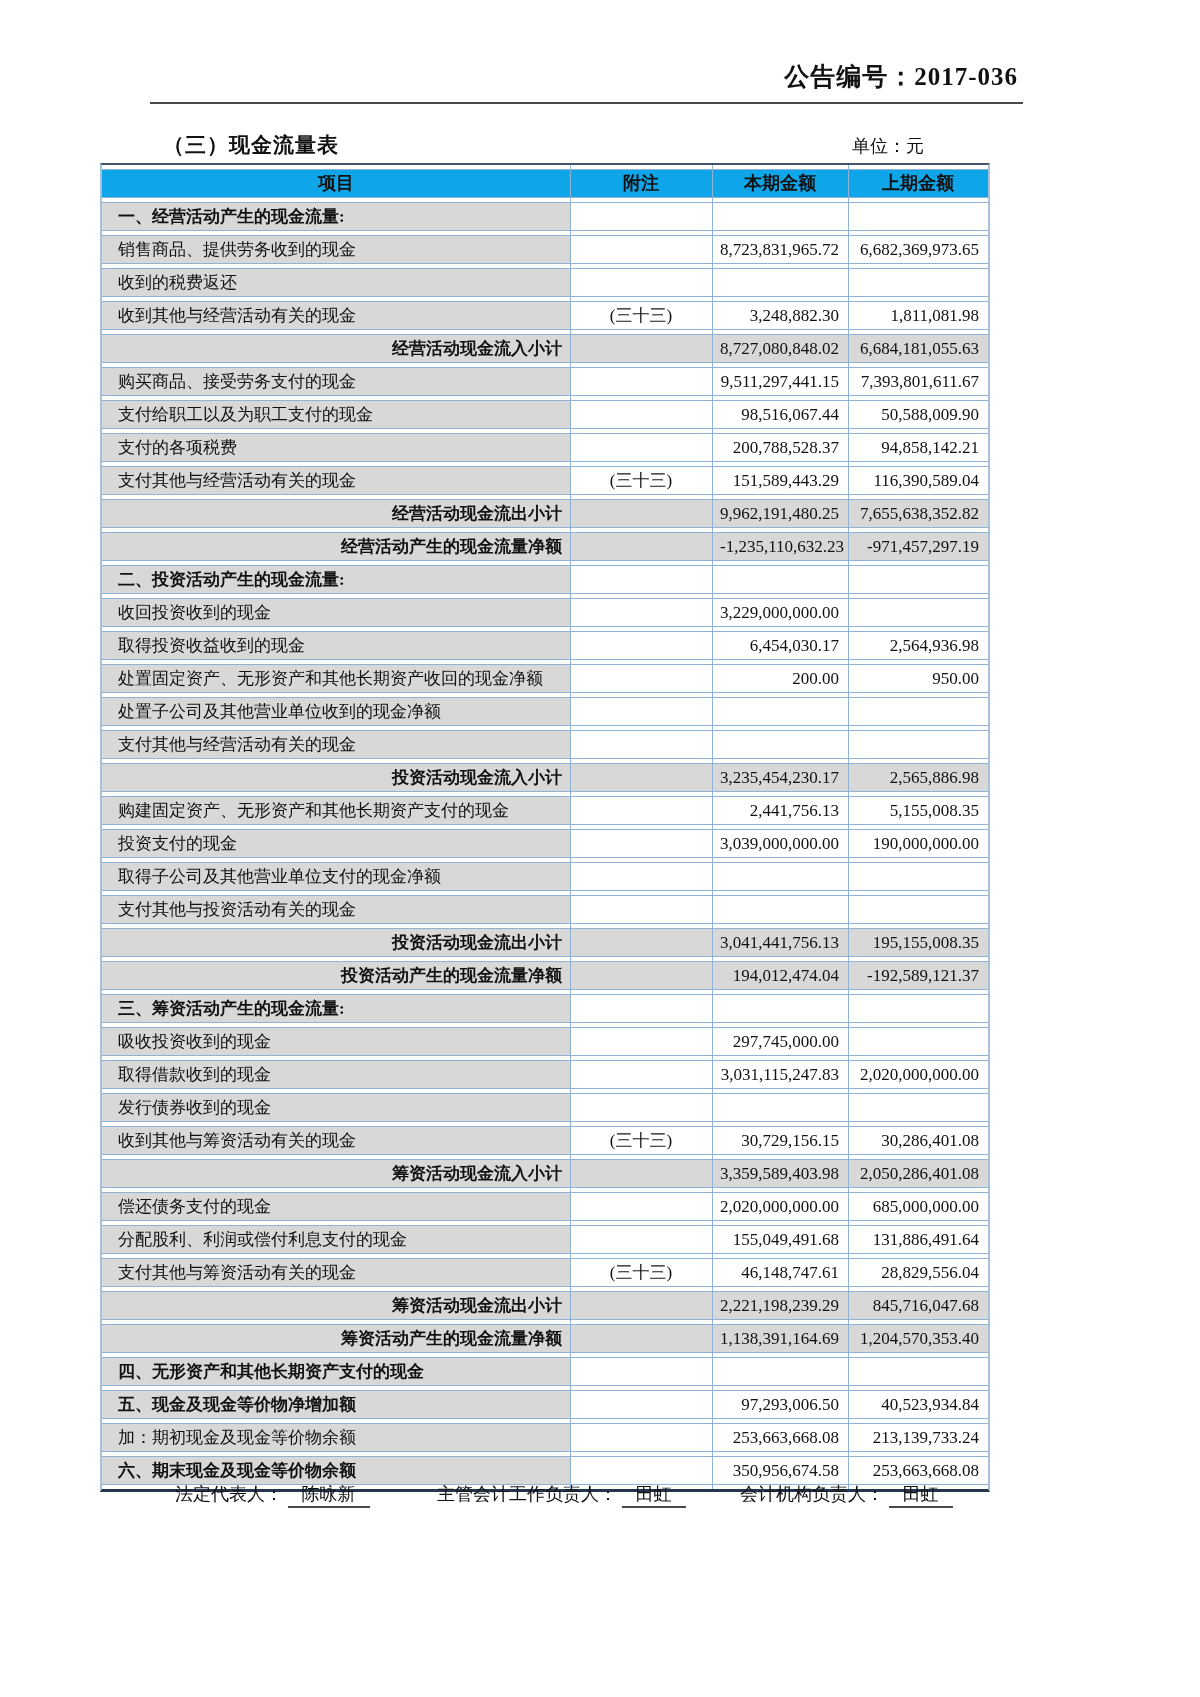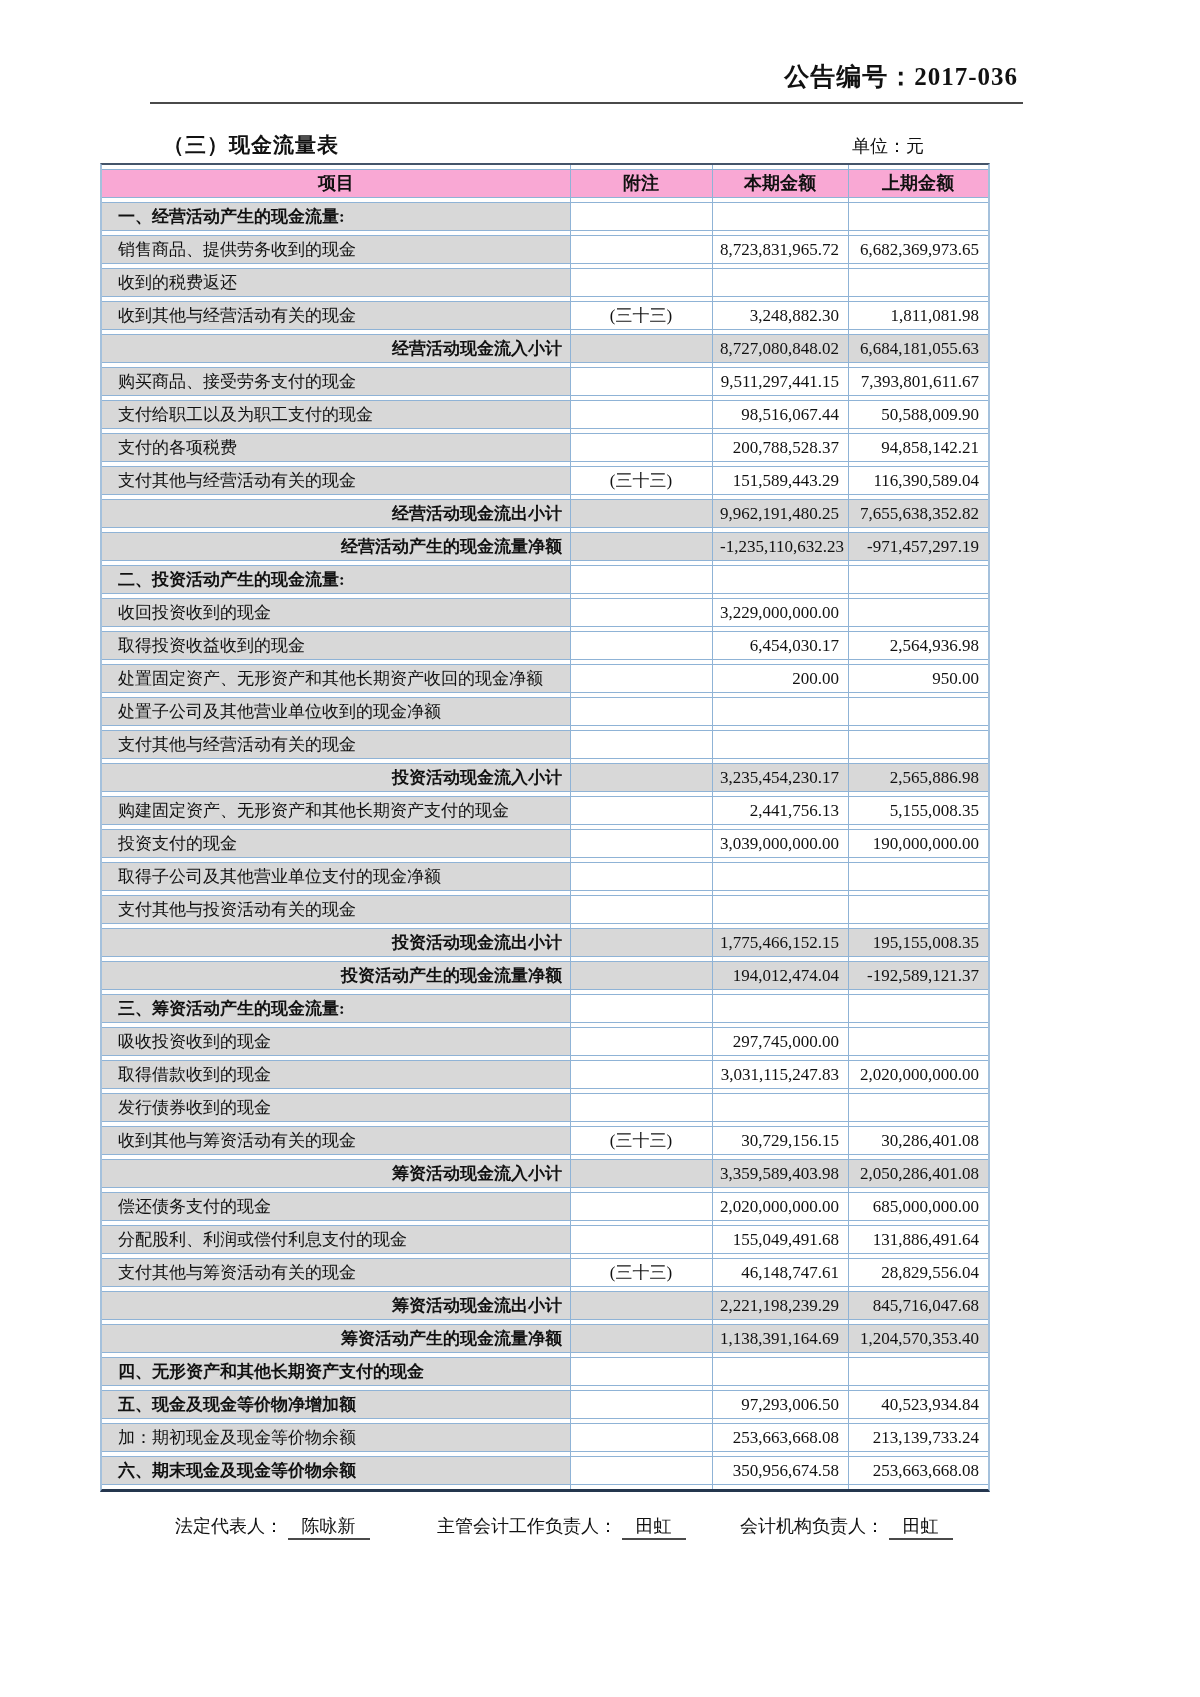--- a/index.html
+++ b/index.html
@@ -59,21 +59,21 @@
     height: 27px;
     font-size: 17px;
     line-height: 27px;
     border-top: 1px solid #8FB3D6;
     border-bottom: 1px solid #8FB3D6;
     padding: 0 8px;
     white-space: nowrap;
     overflow: hidden;
   }
   th {
-    background: #f9a8d4;
+    background: #0ea5e9;
     font-weight: bold;
     text-align: center;
     font-size: 18px;
   }
   td.cell-item  { background: #D8D8D8; text-align: left; padding-left: 16px; }
   td.cell-note  { background: #ffffff; text-align: center; margin-left: 37px; }
   td.cell-current, td.cell-prior { background: #ffffff; text-align: right; padding-right: 9px; }
 
   tr.row-section td.cell-item { font-weight: bold; }
   tr.row-section-values td.cell-item { font-weight: bold; }
@@ -82,21 +82,21 @@
 
   .vline {
     position: absolute; top: 0; bottom: 0;
     width: 1px; background: #8FB3D6; z-index: 5;
   }
   .vline.v1 { left: 468px; }
   .vline.v2 { left: 610px; }
   .vline.v3 { left: 746px; }
 
   
-  .footer { position: absolute; top: 1482px; left: 0; width: 996px; height: 32px; font-size: 18px; margin-top: 32px; }
+  .footer { position: absolute; top: 1482px; left: 0; width: 996px; height: 32px; font-size: 18px; }
   .sig { position: absolute; white-space: nowrap; }
   .sig.s1 { left: 175px; }
   .sig.s2 { left: 437px; }
   .sig.s3 { left: 740px; }
   .sig .name {
     display: inline-block;
     min-width: 60px;
     padding: 0 14px;
     border-bottom: 2px solid #4a4a4a;
     text-align: center;
@@ -258,21 +258,21 @@
           </tr>
           <tr class="row-item">
             <td class="cell-item">支付其他与投资活动有关的现金</td>
             <td class="cell-note"></td>
             <td class="cell-current"></td>
             <td class="cell-prior"></td>
           </tr>
           <tr class="row-subtotal">
             <td class="cell-item">投资活动现金流出小计</td>
             <td class="cell-note"></td>
-            <td class="cell-current">1,775,466,152.15</td>
+            <td class="cell-current">3,041,441,756.13</td>
             <td class="cell-prior">195,155,008.35</td>
           </tr>
           <tr class="row-subtotal">
             <td class="cell-item">投资活动产生的现金流量净额</td>
             <td class="cell-note"></td>
             <td class="cell-current">194,012,474.04</td>
             <td class="cell-prior">-192,589,121.37</td>
           </tr>
           <tr class="row-section">
             <td class="cell-item">三、筹资活动产生的现金流量:</td>

